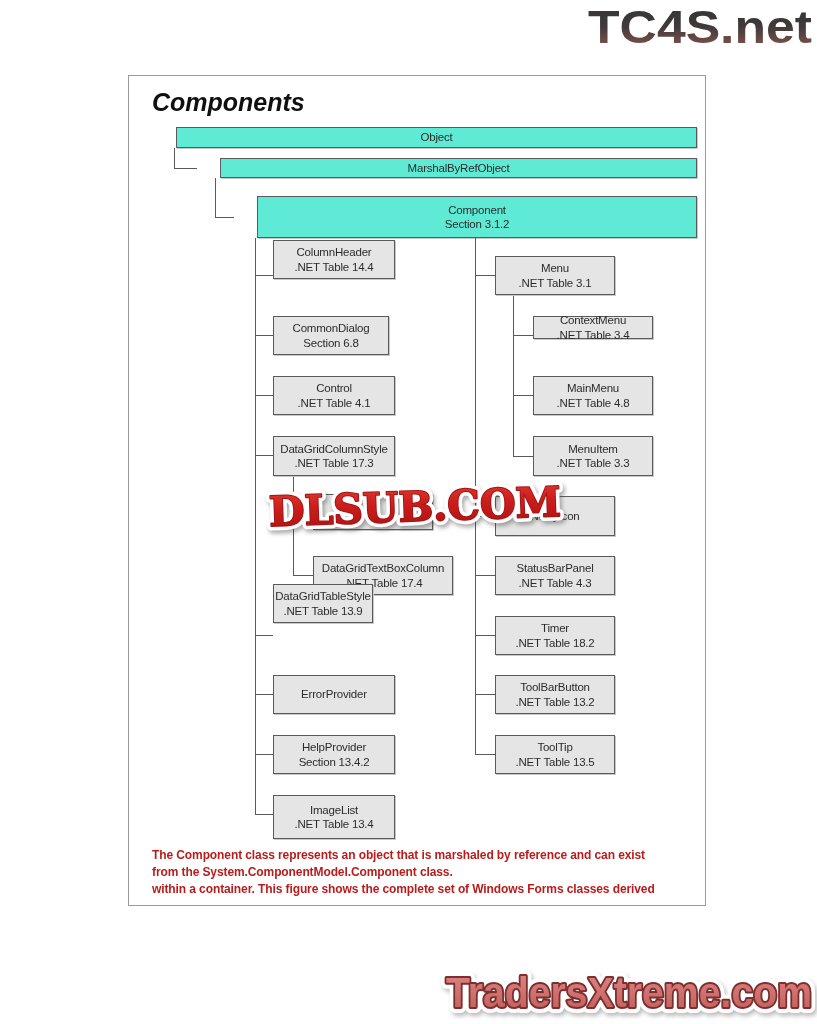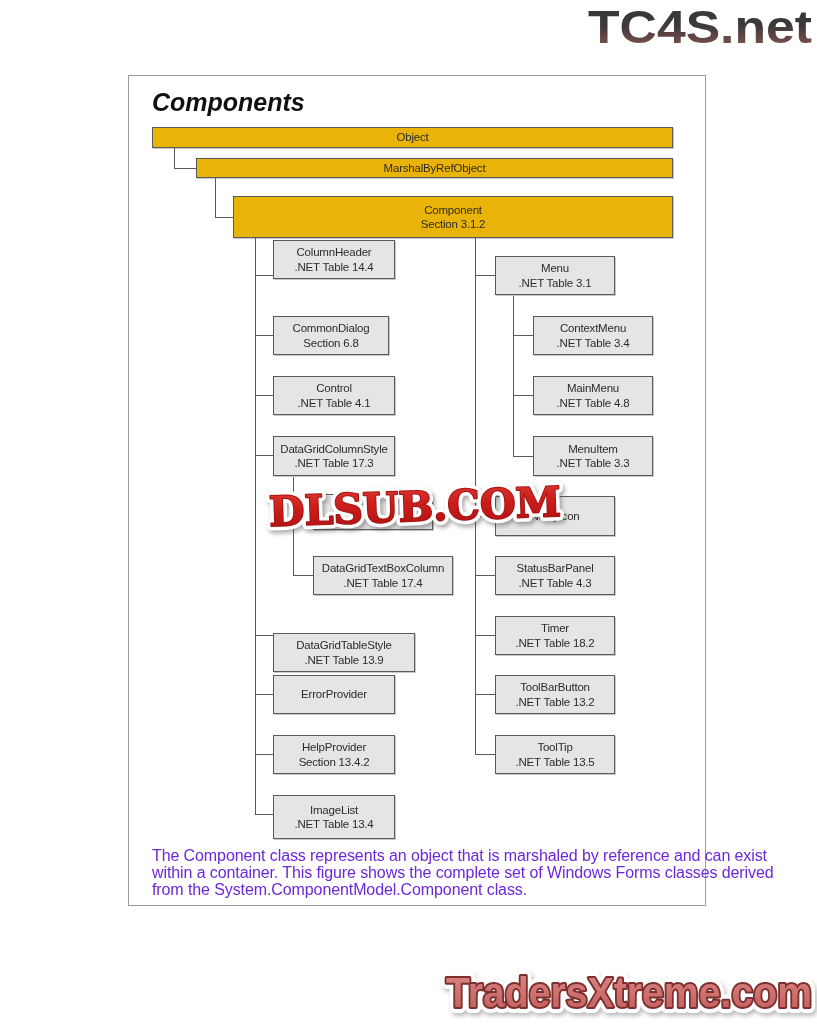--- a/index.html
+++ b/index.html
@@ -6,27 +6,27 @@
   .canvas{position:relative;width:817px;height:1024px;background:#ffffff;overflow:hidden;
           font-family:"Liberation Sans",sans-serif;}
   .frame{position:absolute;left:128px;top:75px;width:576px;height:829px;
          border:1px solid #9b9b9b;background:#ffffff;}
   .fig-title{position:absolute;left:152px;top:88px;font-size:25px;font-weight:bold;
              font-style:italic;color:#101010;letter-spacing:0;}
   .node{position:absolute;border:1px solid #5a5a5c;box-sizing:border-box;
         display:flex;flex-direction:column;align-items:center;justify-content:center;
         font-size:11.5px;line-height:14.5px;color:#2c2c2c;letter-spacing:-0.2px;
         box-shadow:1px 1px 0 #c9c9c9;text-align:center;}
-  .node.top{background:#eab308;}
+  .node.top{background:#5eead4;margin-left:24px;}
   .node.leaf{background:#e5e5e5;}
   .vline{position:absolute;border-left:1px solid #5a5a5c;width:0;}
   .hline{position:absolute;border-top:1px solid #5a5a5c;height:0;}
   .elbow{position:absolute;border-left:1px solid #5a5a5c;border-bottom:1px solid #5a5a5c;}
-  .caption{position:absolute;left:152px;top:847px;font-size:16px;font-weight:normal;
-           color:#6d28d9;line-height:17px;letter-spacing:-0.1px;white-space:nowrap;}
+  .caption{position:absolute;left:152px;top:847px;font-size:12px;font-weight:bold;
+           color:#b91c1c;line-height:17px;letter-spacing:-0.1px;white-space:nowrap;}
   .wm{position:absolute;pointer-events:none;}
   svg text{font-family:"Liberation Sans",sans-serif;}
   svg text.slab{font-family:"DejaVu Serif",serif;}
 </style>
 </head>
 <body>
 
 <div class="canvas">
 
   <div class="frame"></div>
@@ -91,42 +91,42 @@
     <div>.NET Table 17.3</div>
   </div>
   <div class="node leaf" style="left:313px;top:494px;width:120px;height:36px">
     <div></div>
     <div></div>
   </div>
   <div class="node leaf" style="left:313px;top:556px;width:140px;height:39px">
     <div>DataGridTextBoxColumn</div>
     <div>.NET Table 17.4</div>
   </div>
-  <div class="node leaf" style="left:273px;top:633px;width:142px;height:39px">
+  <div class="node leaf" style="left:273px;top:584px;width:100px;height:39px">
     <div>DataGridTableStyle</div>
     <div>.NET Table 13.9</div>
   </div>
   <div class="node leaf" style="left:273px;top:675px;width:122px;height:39px">
     <div>ErrorProvider</div>
     <div></div>
   </div>
   <div class="node leaf" style="left:273px;top:735px;width:122px;height:39px">
     <div>HelpProvider</div>
     <div>Section 13.4.2</div>
   </div>
   <div class="node leaf" style="left:273px;top:795px;width:122px;height:44px">
     <div>ImageList</div>
     <div>.NET Table 13.4</div>
   </div>
 
   <div class="node leaf" style="left:495px;top:256px;width:120px;height:39px">
     <div>Menu</div>
     <div>.NET Table 3.1</div>
   </div>
-  <div class="node leaf" style="left:533px;top:316px;width:120px;height:39px">
+  <div class="node leaf" style="left:533px;top:316px;width:120px;height:23px">
     <div>ContextMenu</div>
     <div>.NET Table 3.4</div>
   </div>
   <div class="node leaf" style="left:533px;top:376px;width:120px;height:39px">
     <div>MainMenu</div>
     <div>.NET Table 4.8</div>
   </div>
   <div class="node leaf" style="left:533px;top:436px;width:120px;height:40px">
     <div>MenuItem</div>
     <div>.NET Table 3.3</div>
@@ -147,22 +147,22 @@
     <div>ToolBarButton</div>
     <div>.NET Table 13.2</div>
   </div>
   <div class="node leaf" style="left:495px;top:735px;width:120px;height:39px">
     <div>ToolTip</div>
     <div>.NET Table 13.5</div>
   </div>
 
   <div class="caption">
     <div>The Component class represents an object that is marshaled by reference and can exist</div>
+    <div>from the System.ComponentModel.Component class.</div>
     <div>within a container. This figure shows the complete set of Windows Forms classes derived</div>
-    <div>from the System.ComponentModel.Component class.</div>
   </div>
 
   <svg class="wm" style="left:583px;top:0px" width="235" height="55" viewBox="0 0 235 55">
     <defs>
       <linearGradient id="tcg" x1="0" y1="0" x2="0" y2="1">
         <stop offset="0" stop-color="#343434"></stop>
         <stop offset="0.5" stop-color="#403a3a"></stop>
         <stop offset="0.78" stop-color="#6e4c47"></stop>
         <stop offset="1" stop-color="#9c7168"></stop>
       </linearGradient>

